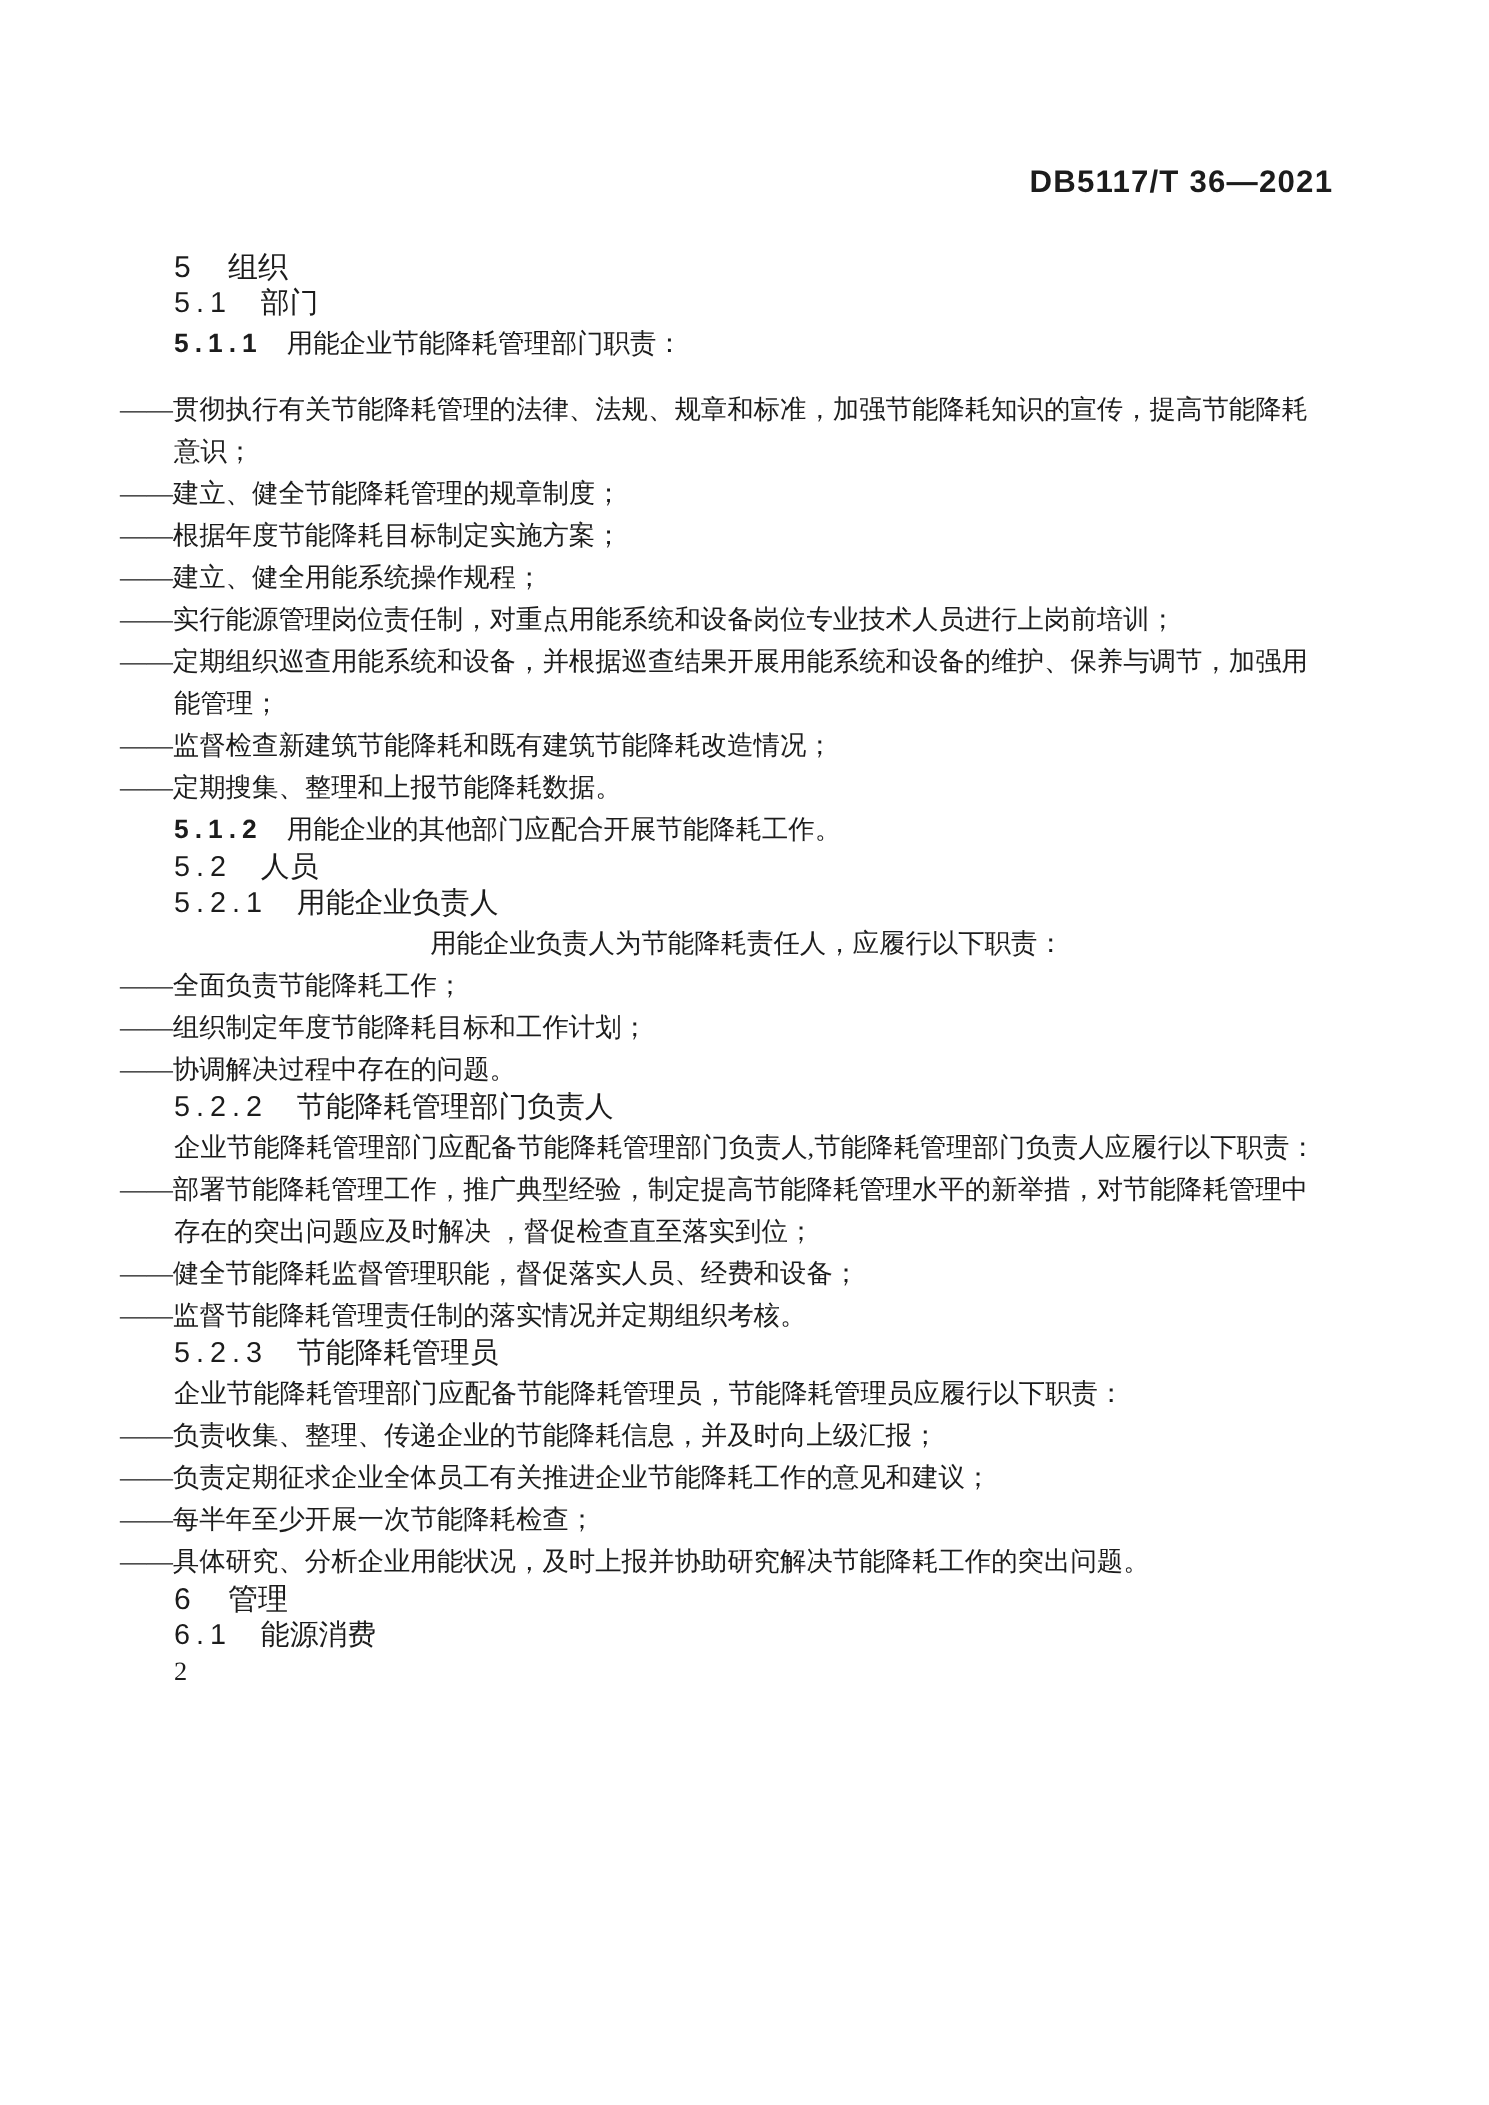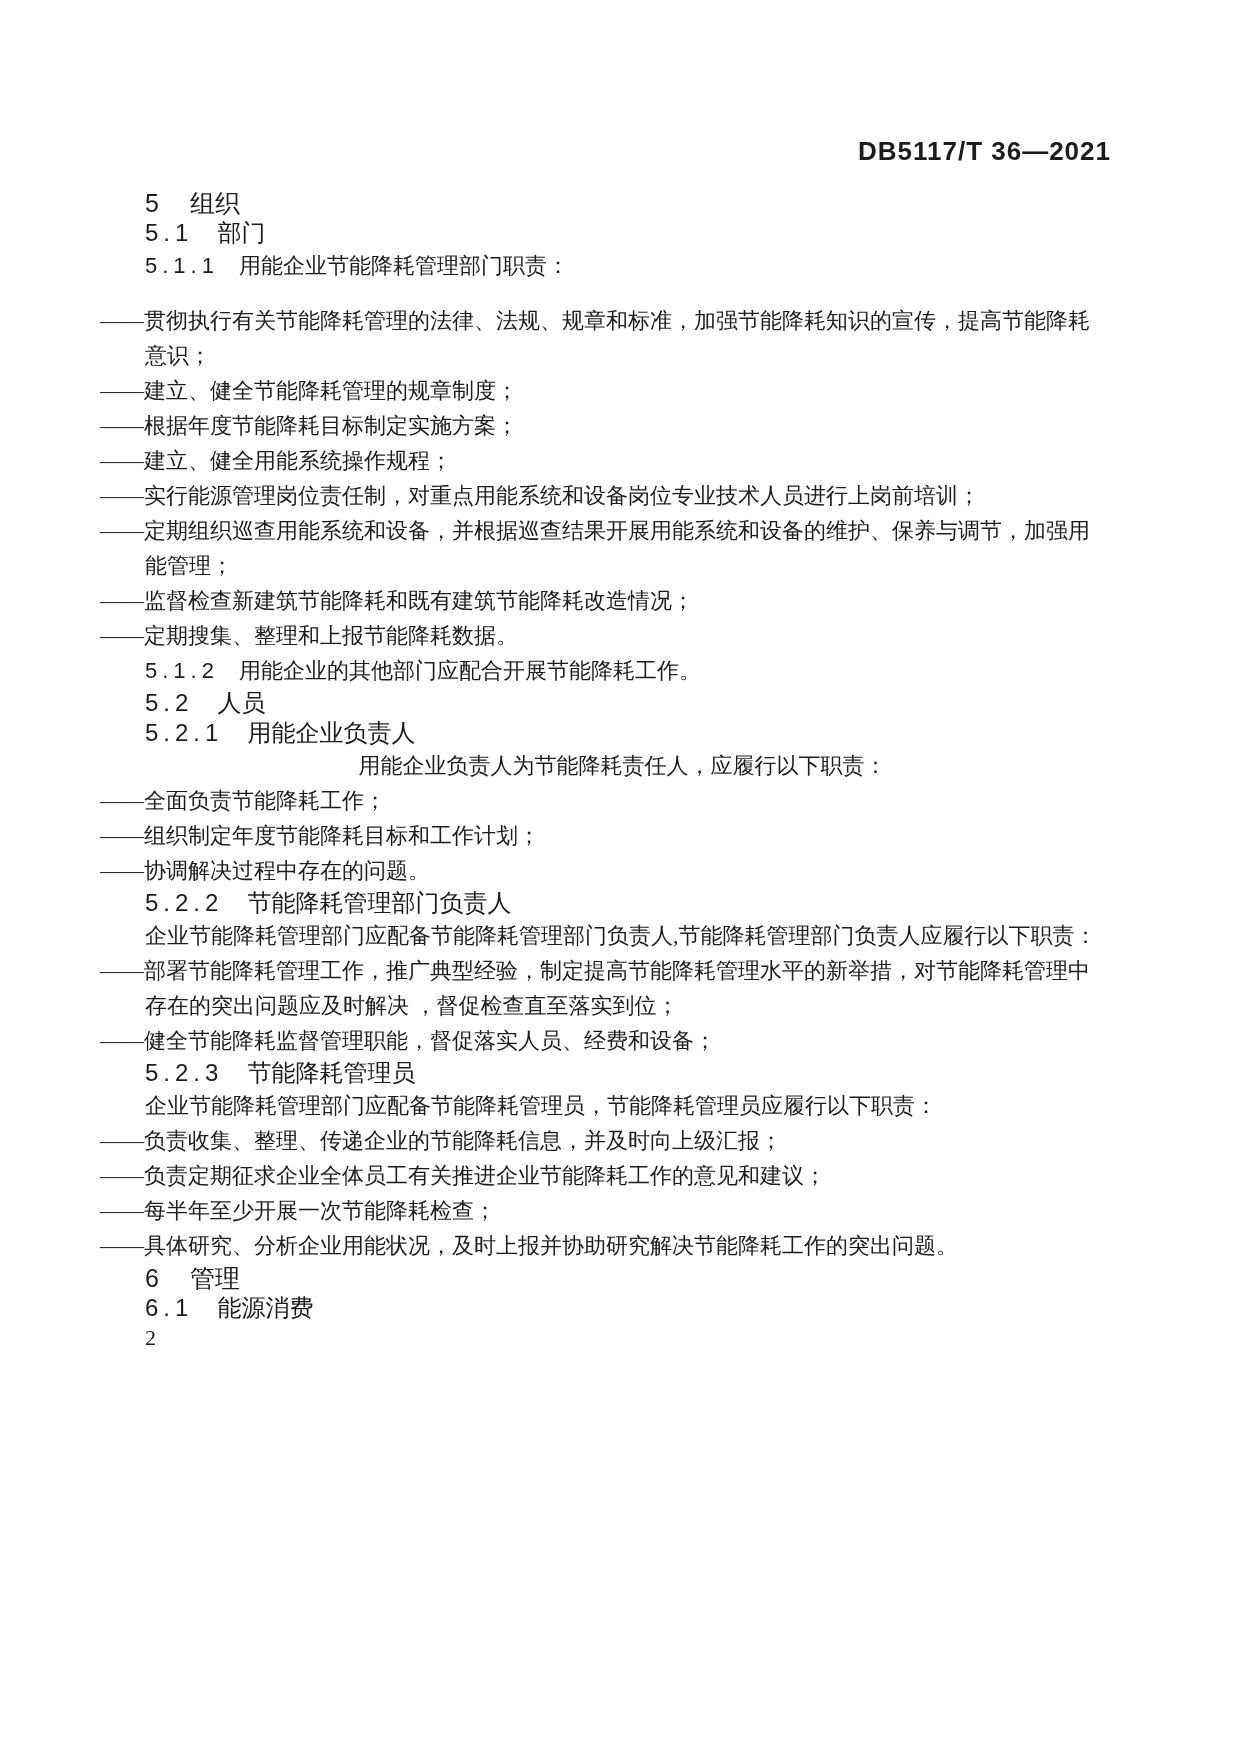--- a/index.html
+++ b/index.html
@@ -24,21 +24,21 @@
     right: 130px;
     font-family: "Liberation Sans", sans-serif;
     font-size: 26px;
     font-weight: 600;
     letter-spacing: 1px;
     white-space: nowrap;
   }
   .content {
     position: absolute;
     left: 145px;
-    top: 188px;
+    top: 208px;
     width: 1010px;
   }
   .content p, .content h1, .content h2, .content h3 {
     margin: 0;
     padding: 0;
     font-weight: normal;
   }
   
   .sec {
     font-family: "Liberation Sans", sans-serif;
@@ -55,21 +55,21 @@
     line-height: 30px;
   }
   .sub .num { letter-spacing: 5px; margin-right: 24px; }
   
   .clause {
     font-size: 22px;
     line-height: 35px;
   }
   .clause .cnum {
     font-family: "Liberation Sans", sans-serif;
-    font-weight: normal;
+    font-weight: bold;
     letter-spacing: 5px;
     margin-right: 20px;
   }
   
   .para {
     font-size: 22px;
     line-height: 35px;
     margin-left: 47px;
     max-width: 955px;
   }
@@ -136,20 +136,21 @@
       <p class="dash">——组织制定年度节能降耗目标和工作计划；</p>
       <p class="dash">——协调解决过程中存在的问题。</p>
     </div>
 
     <h3 class="sub mt7"><span class="num">5.2.2</span><span class="ttl">节能降耗管理部门负责人</span></h3>
 
     <p class="para oneline mt16">企业节能降耗管理部门应配备节能降耗管理部门负责人,节能降耗管理部门负责人应履行以下职责：</p>
     <div class="list">
       <p class="dash">——部署节能降耗管理工作，推广典型经验，制定提高节能降耗管理水平的新举措，对节能降耗管理中存在的突出问题应及时解决 ，督促检查直至落实到位；</p>
       <p class="dash">——健全节能降耗监督管理职能，督促落实人员、经费和设备；</p>
+      <p class="dash">——监督节能降耗管理责任制的落实情况并定期组织考核。</p>
     </div>
 
     <h3 class="sub mt7"><span class="num">5.2.3</span><span class="ttl">节能降耗管理员</span></h3>
 
     <p class="para mt16">企业节能降耗管理部门应配备节能降耗管理员，节能降耗管理员应履行以下职责：</p>
     <div class="list">
       <p class="dash">——负责收集、整理、传递企业的节能降耗信息，并及时向上级汇报；</p>
       <p class="dash">——负责定期征求企业全体员工有关推进企业节能降耗工作的意见和建议；</p>
       <p class="dash">——每半年至少开展一次节能降耗检查；</p>
       <p class="dash">——具体研究、分析企业用能状况，及时上报并协助研究解决节能降耗工作的突出问题。</p>

